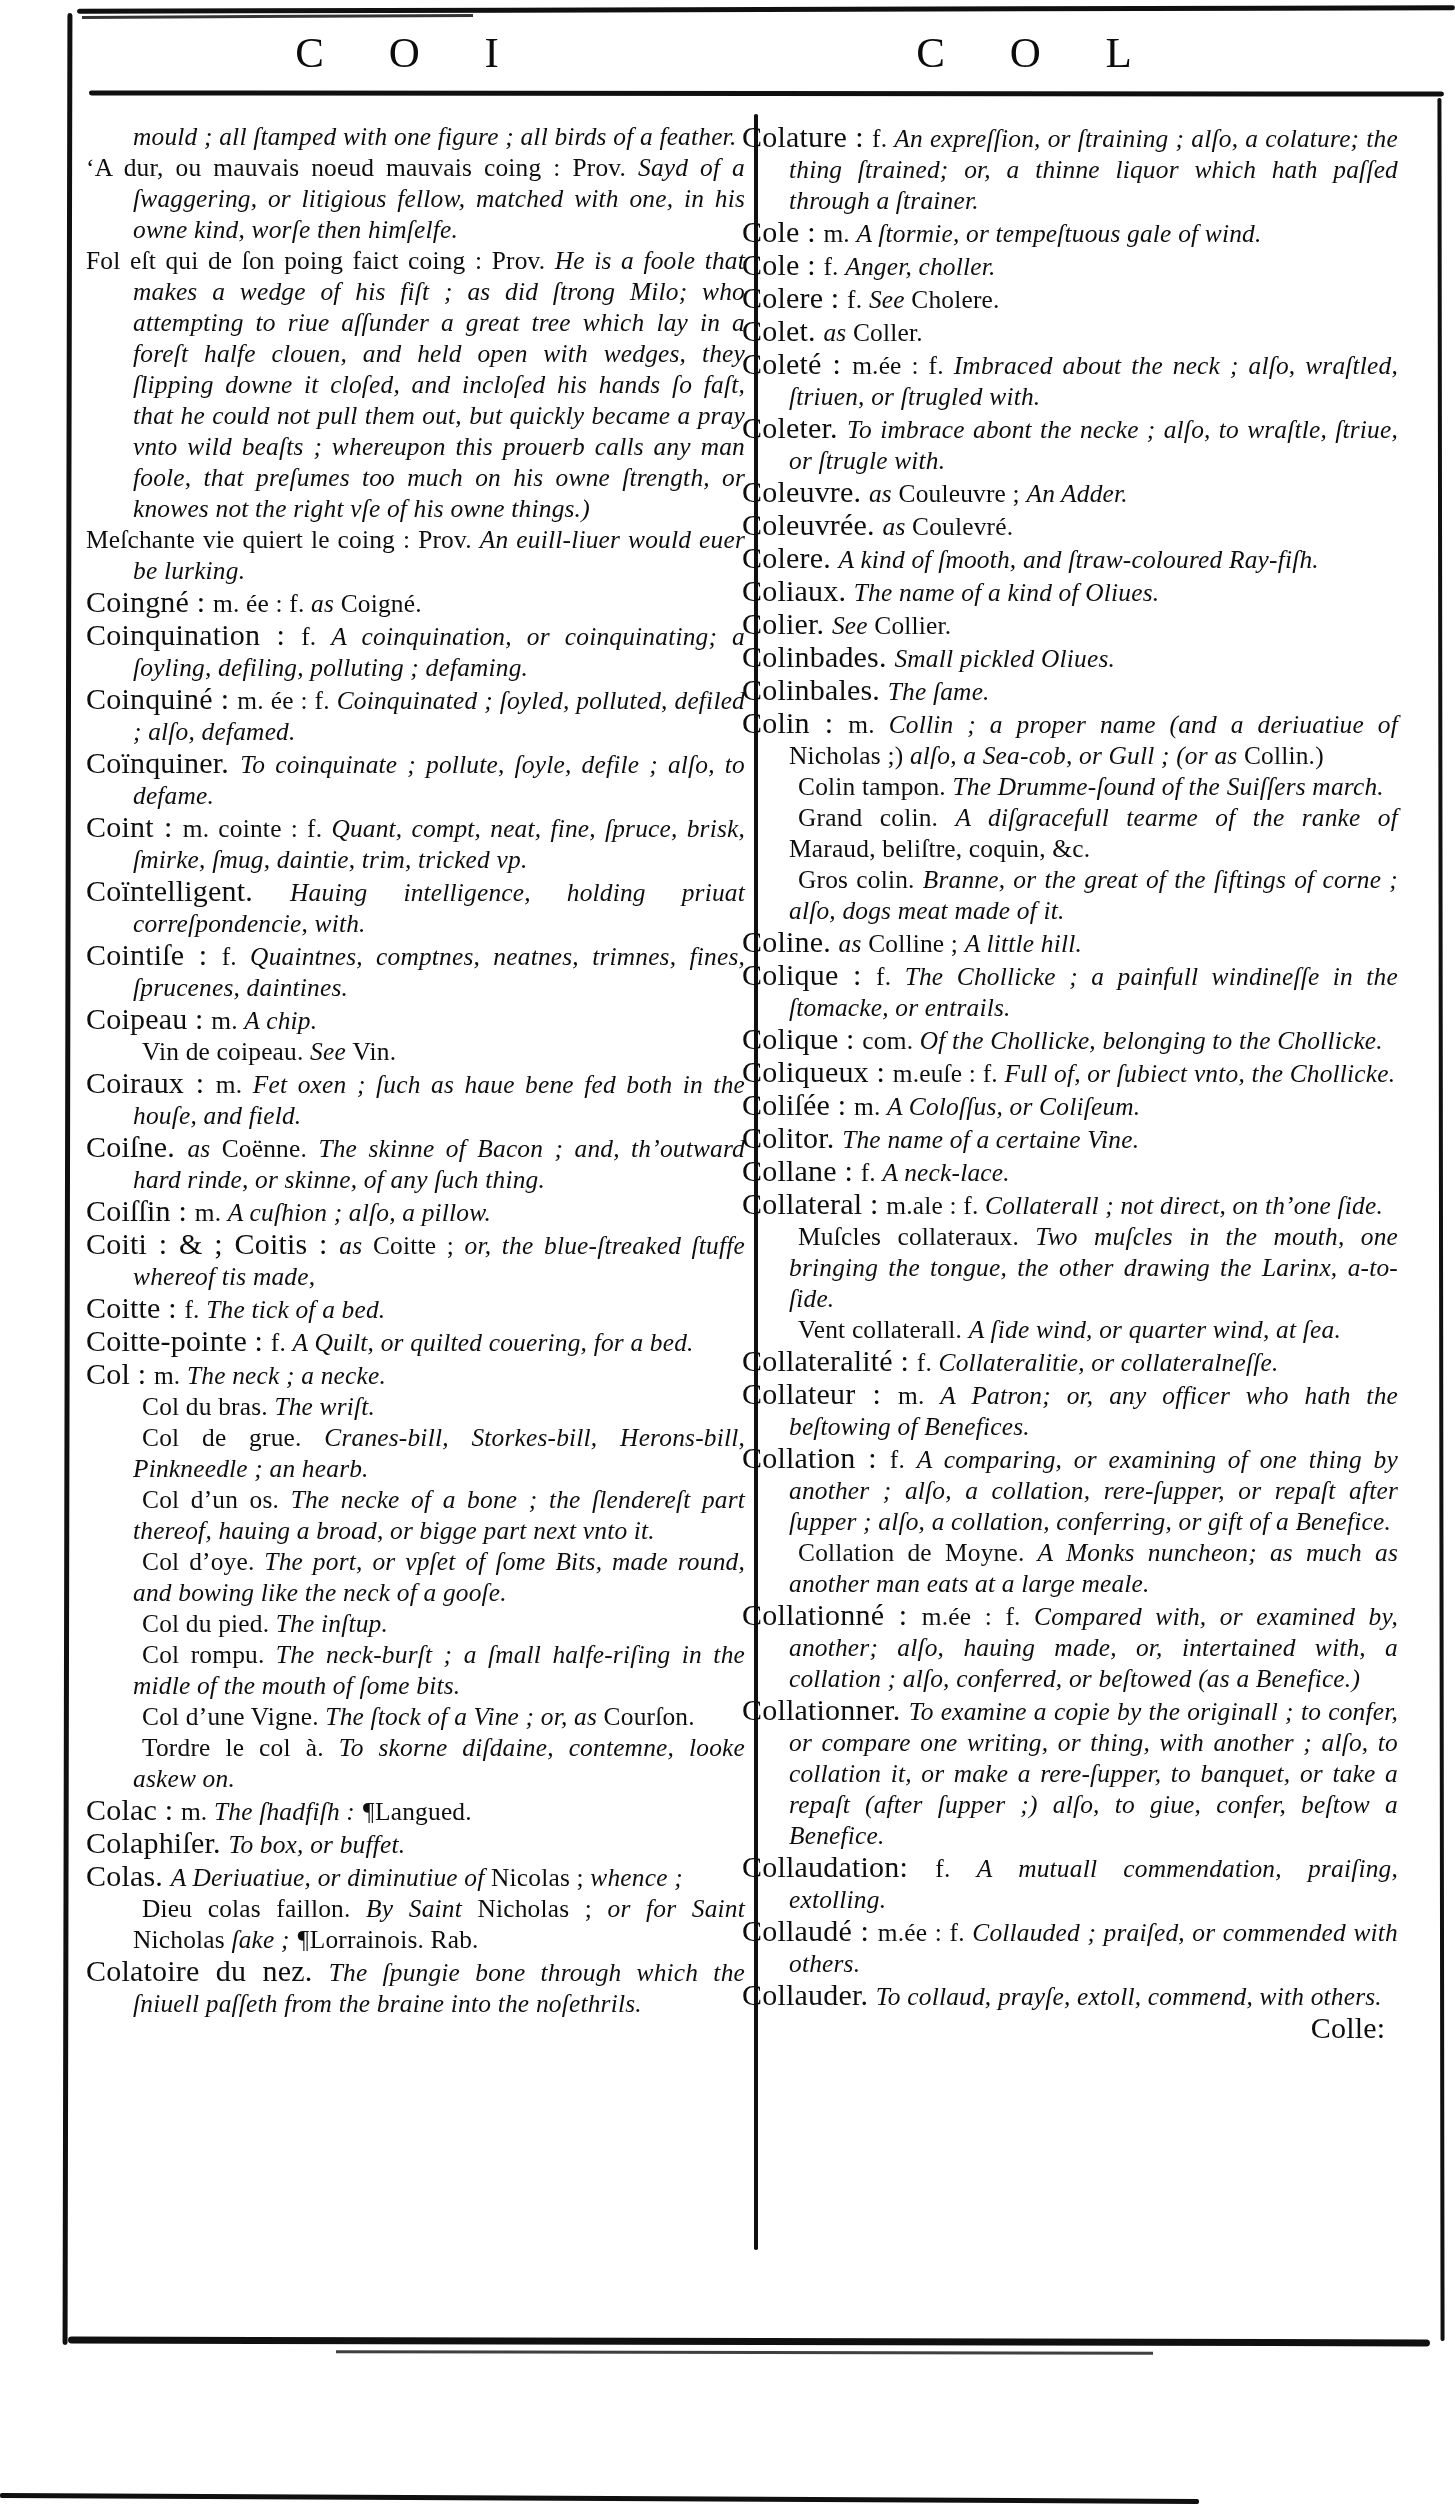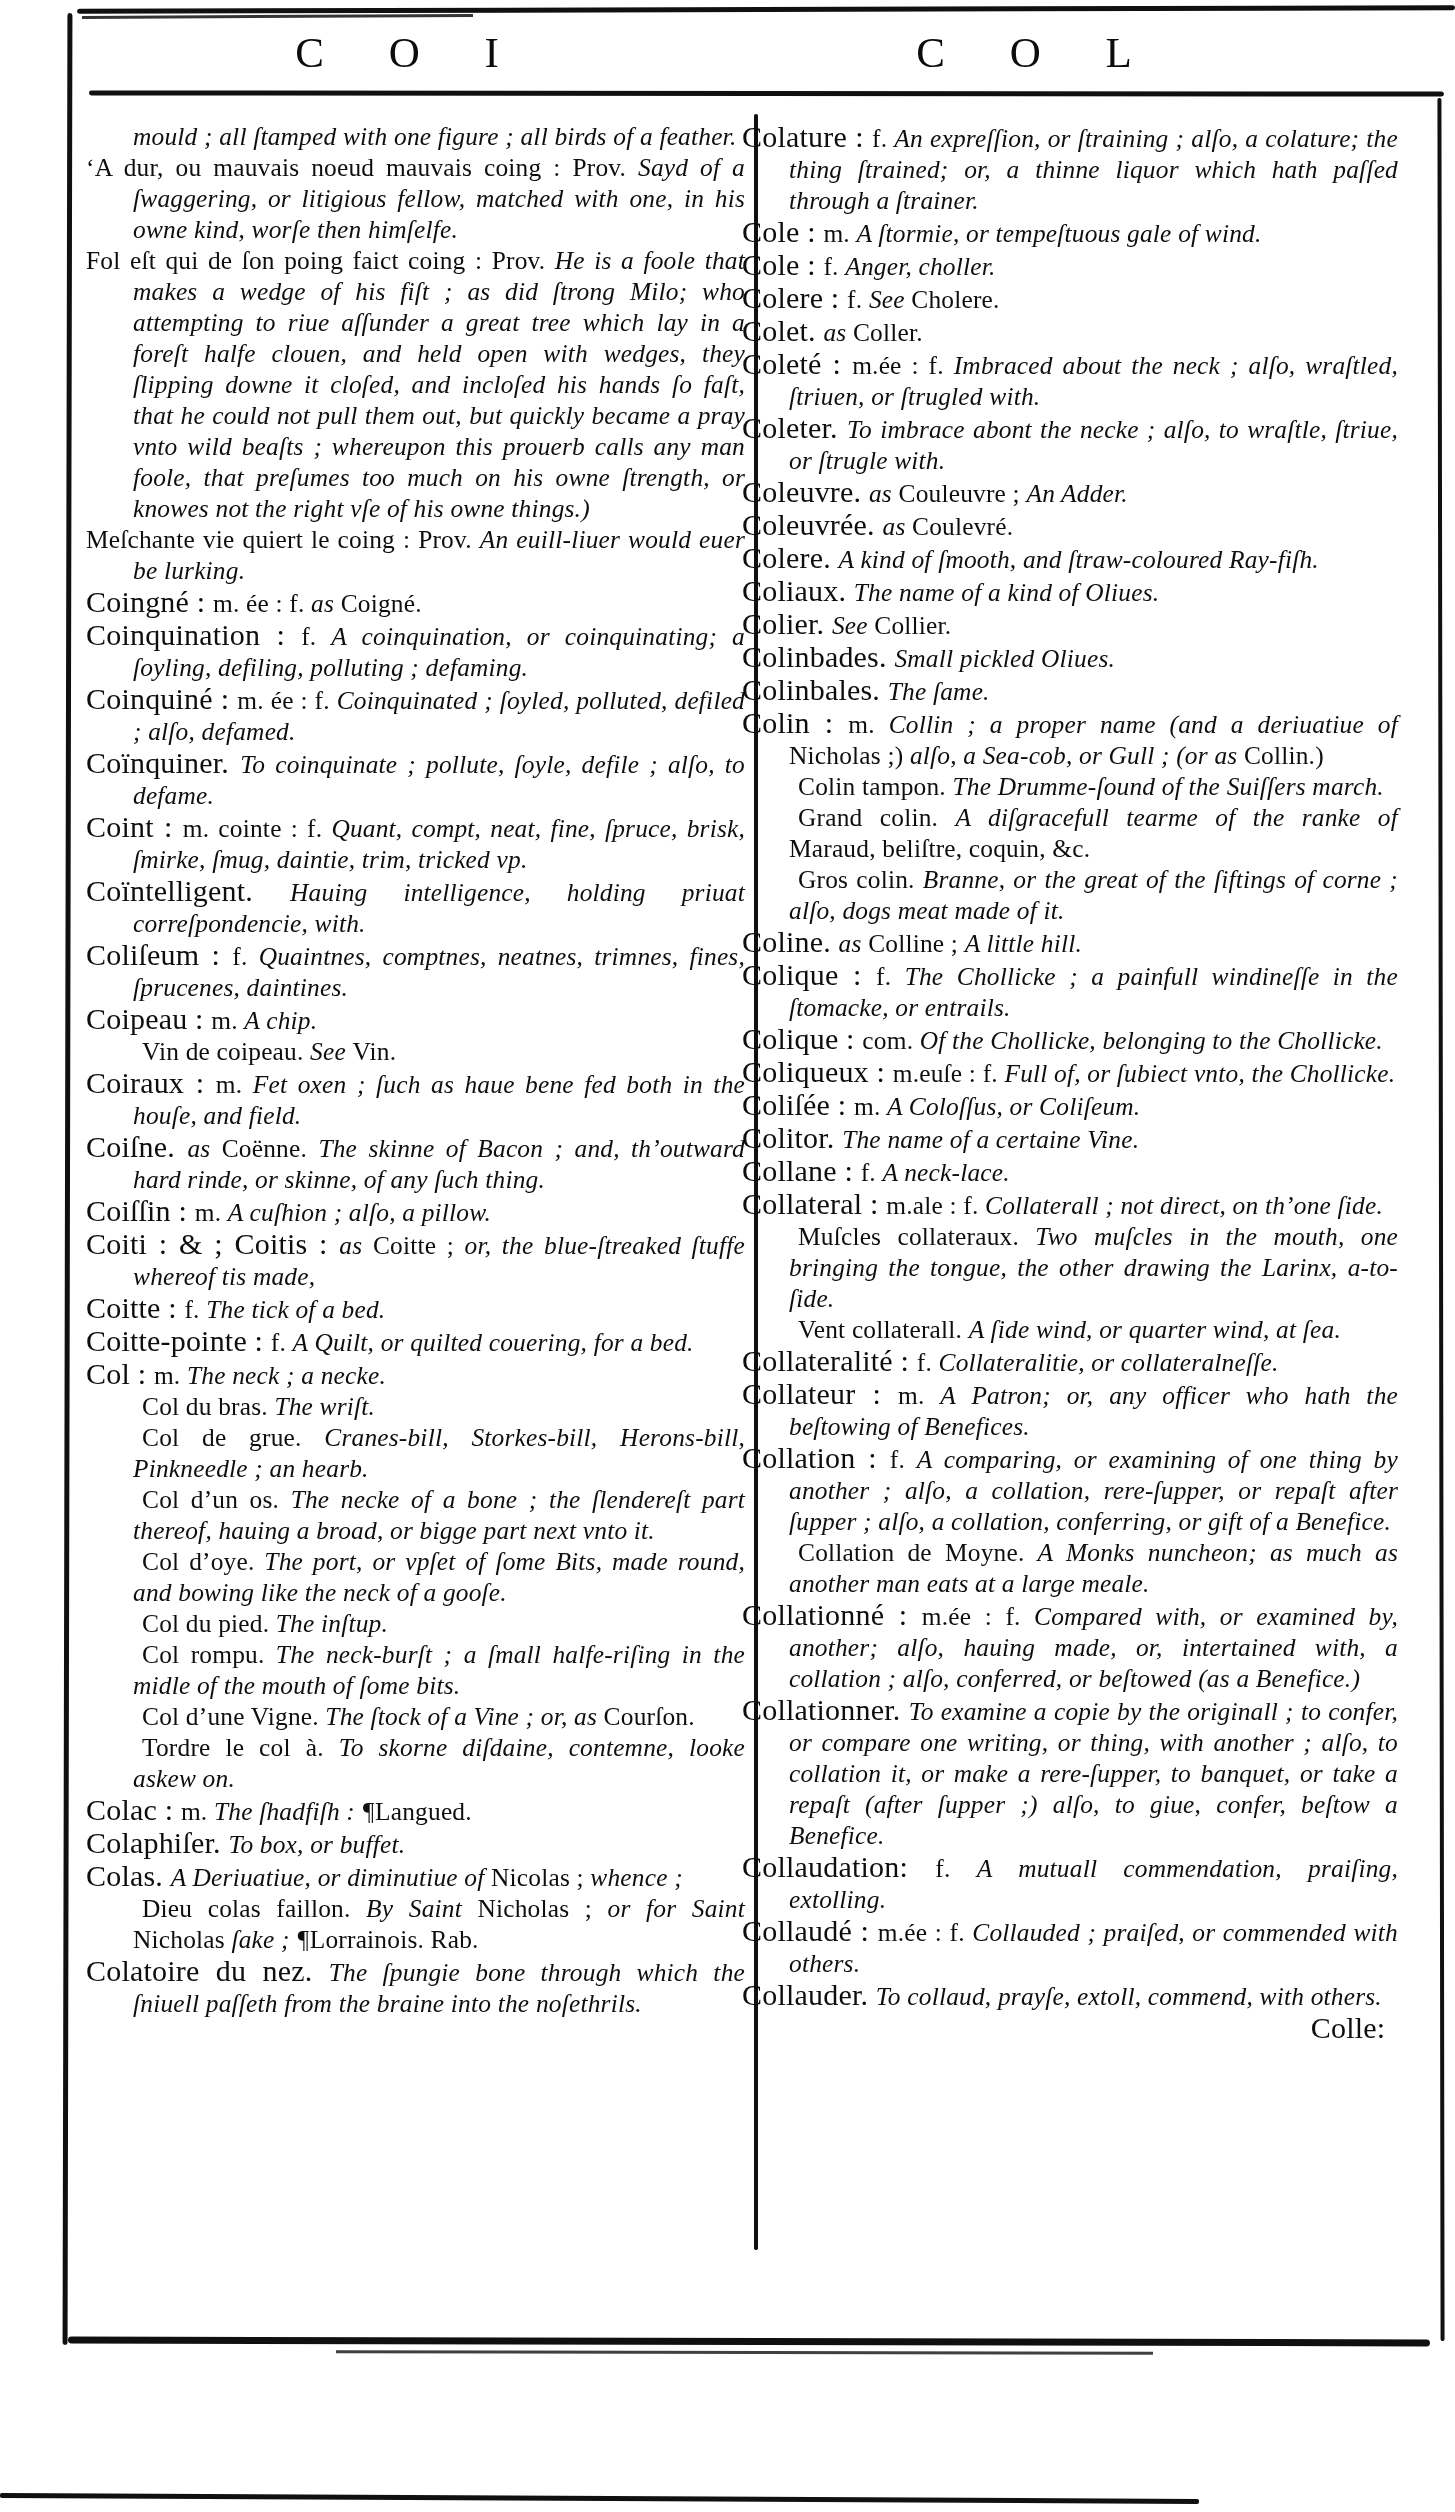--- a/index.html
+++ b/index.html
@@ -44,21 +44,21 @@
       <p class="entry cont"><span class="i">mould ; all ſtamped with one figure ; all birds of a feather.</span></p>
       <p class="entry"><span class="r">‘A dur, ou mauvais noeud mauvais coing : Prov. </span><span class="i">Sayd of a ſwaggering, or litigious fellow, matched with one, in his owne kind, worſe then himſelfe.</span></p>
       <p class="entry"><span class="r">Fol eſt qui de ſon poing faict coing : Prov. </span><span class="i">He is a foole that makes a wedge of his fiſt ; as did ſtrong Milo; who attempting to riue aſſunder a great tree which lay in a foreſt halfe clouen, and held open with wedges, they ſlipping downe it cloſed, and incloſed his hands ſo faſt, that he could not pull them out, but quickly became a pray vnto wild beaſts ; whereupon this prouerb calls any man foole, that preſumes too much on his owne ſtrength, or knowes not the right vſe of his owne things.)</span></p>
       <p class="entry"><span class="r">Meſchante vie quiert le coing : Prov. </span><span class="i">An euill-liuer would euer be lurking.</span></p>
       <p class="entry"><span class="h">Coingné : </span><span class="r">m. ée : f. </span><span class="i">as </span><span class="r">Coigné.</span></p>
       <p class="entry"><span class="h">Coinquination : </span><span class="r">f. </span><span class="i">A coinquination, or coinquinating; a ſoyling, defiling, polluting ; defaming.</span></p>
       <p class="entry"><span class="h">Coinquiné : </span><span class="r">m. ée : f. </span><span class="i">Coinquinated ; ſoyled, polluted, defiled ; alſo, defamed.</span></p>
       <p class="entry"><span class="h">Coïnquiner. </span><span class="i">To coinquinate ; pollute, ſoyle, defile ; alſo, to defame.</span></p>
       <p class="entry"><span class="h">Coint : </span><span class="r">m. cointe : f. </span><span class="i">Quant, compt, neat, fine, ſpruce, brisk, ſmirke, ſmug, daintie, trim, tricked vp.</span></p>
       <p class="entry"><span class="h">Coïntelligent. </span><span class="i">Hauing intelligence, holding priuat correſpondencie, with.</span></p>
-      <p class="entry"><span class="h">Coliſeum : </span><span class="r">f. </span><span class="i">Quaintnes, comptnes, neatnes, trimnes, fines, ſprucenes, daintines.</span></p>
+      <p class="entry"><span class="h">Cointiſe : </span><span class="r">f. </span><span class="i">Quaintnes, comptnes, neatnes, trimnes, fines, ſprucenes, daintines.</span></p>
       <p class="entry"><span class="h">Coipeau : </span><span class="r">m. </span><span class="i">A chip.</span></p>
       <p class="entry sub"><span class="r">Vin de coipeau. </span><span class="i">See </span><span class="r">Vin.</span></p>
       <p class="entry"><span class="h">Coiraux : </span><span class="r">m. </span><span class="i">Fet oxen ; ſuch as haue bene fed both in the houſe, and field.</span></p>
       <p class="entry"><span class="h">Coiſne. </span><span class="i">as </span><span class="r">Coënne. </span><span class="i">The skinne of Bacon ; and, th’outward hard rinde, or skinne, of any ſuch thing.</span></p>
       <p class="entry"><span class="h">Coiſſin : </span><span class="r">m. </span><span class="i">A cuſhion ; alſo, a pillow.</span></p>
       <p class="entry"><span class="h">Coiti : &amp; ; Coitis : </span><span class="i">as </span><span class="r">Coitte ; </span><span class="i">or, the blue-ſtreaked ſtuffe whereof tis made,</span></p>
       <p class="entry"><span class="h">Coitte : </span><span class="r">f. </span><span class="i">The tick of a bed.</span></p>
       <p class="entry"><span class="h">Coitte-pointe : </span><span class="r">f. </span><span class="i">A Quilt, or quilted couering, for a bed.</span></p>
       <p class="entry"><span class="h">Col : </span><span class="r">m. </span><span class="i">The neck ; a necke.</span></p>
       <p class="entry sub"><span class="r">Col du bras. </span><span class="i">The wriſt.</span></p>

